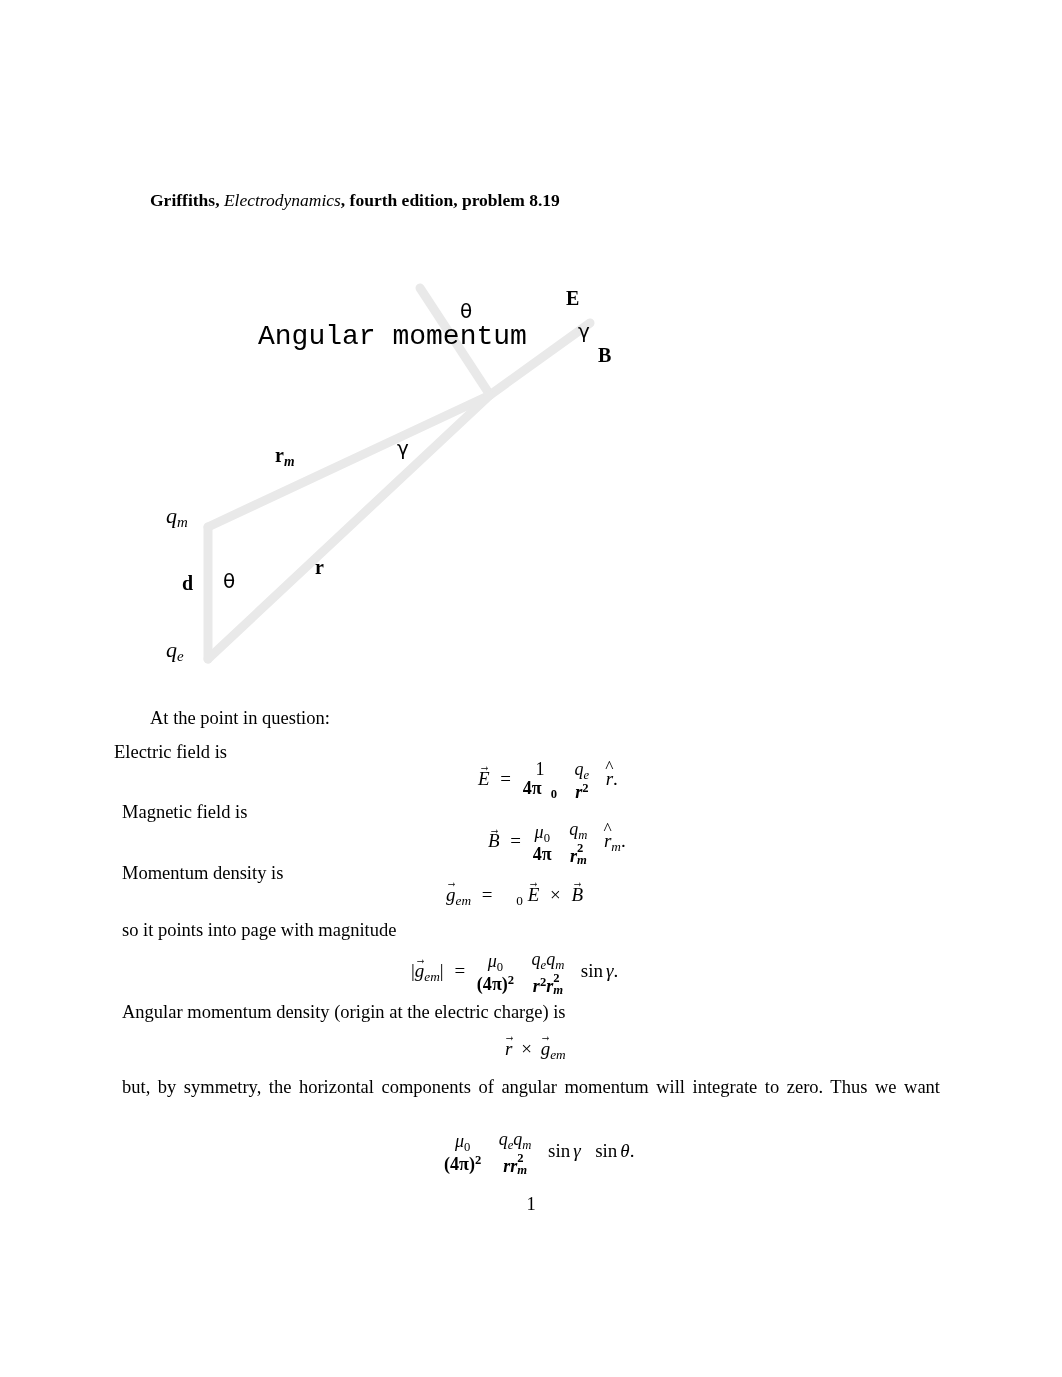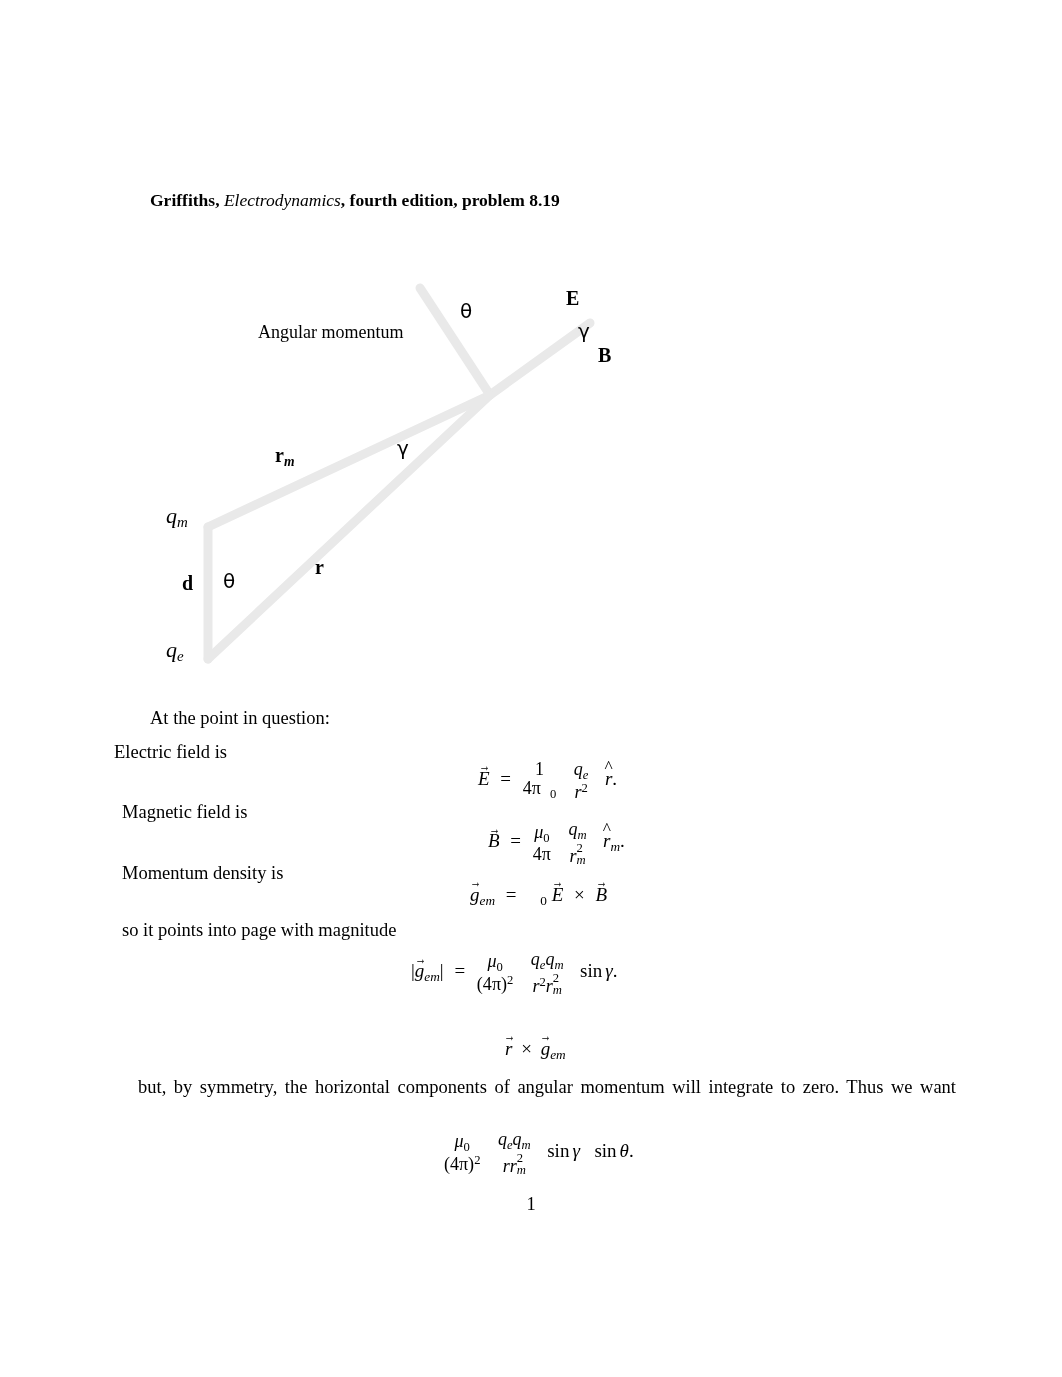--- a/index.html
+++ b/index.html
@@ -57,22 +57,22 @@
     width: 820px;
     height: 425px;
   }
   .fig-label {
     position: absolute;
     white-space: nowrap;
     line-height: 1;
   }
   
   .lbl-plain {
-    font-family: Liberation Serif, serif;
-    font-size: 18px;
+    font-family: Liberation Mono, monospace;
+    font-size: 28px;
   }
   .lbl-bold {
     font-family: "Liberation Serif", "DejaVu Serif", serif;
     font-size: 20px;
     font-weight: bold;
   }
   .lbl-ital {
     font-family: "Liberation Serif", "DejaVu Serif", serif;
     font-size: 22px;
     font-style: italic;
@@ -93,21 +93,20 @@
     font-size: 18.5px;
     line-height: 1.32;
   }
   .para-justified {
     position: absolute;
     left: 122px;
     width: 818px;
     font-size: 18.5px;
     line-height: 1.42;
     text-align: justify;
-    margin-left: 16px;
   }
   .para-justified > span {
     display: block;
     text-align: justify;
     text-align-last: justify;
   }
   .para-justified > span.last {
     text-align-last: left;
   }
 
@@ -157,21 +156,21 @@
 
   
   .frac {
     display: inline-block;
     vertical-align: middle;
     text-align: center;
     line-height: 1.04;
     margin: 0 1px;
   }
   .frac .num { display: block; font-size: 0.95em; }
-  .frac .den { display: block; font-size: 0.95em; }
+  .frac .den { display: block; font-size: 0.95em; font-weight: bold; }
 
   .sb {
     font-size: 0.7em;
     vertical-align: -0.3em;
   }
   .sp {
     font-size: 0.7em;
     vertical-align: 0.45em;
   }
   .sbsp {
@@ -280,21 +279,21 @@
     <span class="frac">
       <span class="num"><span class="mi">q</span><span class="sb mi">m</span></span>
       <span class="den"><span class="mi">r</span><span class="sbsp"><i>2</i><i style="font-style:italic">m</i></span></span>
     </span>
     <span class="gap"></span>
     <span class="hat">r</span><span class="sb mi">m</span><span class="mn">.</span>
   </div>
 
   <div class="body-line" style="left:122px; top:861px;">Momentum density is</div>
 
-  <div class="math" style="left:470px; top:884px;">
+  <div class="math" style="left:446px; top:884px;">
     <span class="vec">g</span><span class="sb mi">em</span>
     <span class="gap"></span><span class="mop">=</span><span class="gap-wide"></span>
     <span class="missing-eps"></span><span class="sb mn">0</span>
     <span class="vec">E</span>
     <span class="gap"></span><span class="mop">×</span><span class="gap"></span>
     <span class="vec">B</span>
   </div>
 
   <div class="body-line" style="left:122px; top:918px;">so it points into page with magnitude</div>
 
@@ -307,20 +306,21 @@
     </span>
     <span class="gap"></span>
     <span class="frac">
       <span class="num"><span class="mi">q</span><span class="sb mi">e</span><span class="mi">q</span><span class="sb mi">m</span></span>
       <span class="den"><span class="mi">r</span><span class="sp mn">2</span><span class="mi">r</span><span class="sbsp"><i>2</i><i style="font-style:italic">m</i></span></span>
     </span>
     <span class="gap"></span>
     <span class="mop">sin</span><span class="gap" style="width:3px"></span><span class="mi">γ</span><span class="mn">.</span>
   </div>
 
+  <div class="body-line" style="left:122px; top:1000px;">Angular momentum density (origin at the electric charge) is</div>
 
   <div class="math" style="left:505px; top:1038px;">
     <span class="vec">r</span>
     <span class="gap" style="width:4px"></span><span class="mop">×</span><span class="gap" style="width:4px"></span>
     <span class="vec">g</span><span class="sb mi">em</span>
   </div>
 
   <div class="para-justified" style="top:1074px;">
     <span>but, by symmetry, the horizontal components of angular momentum will integrate to zero. Thus we want</span>
   </div>

